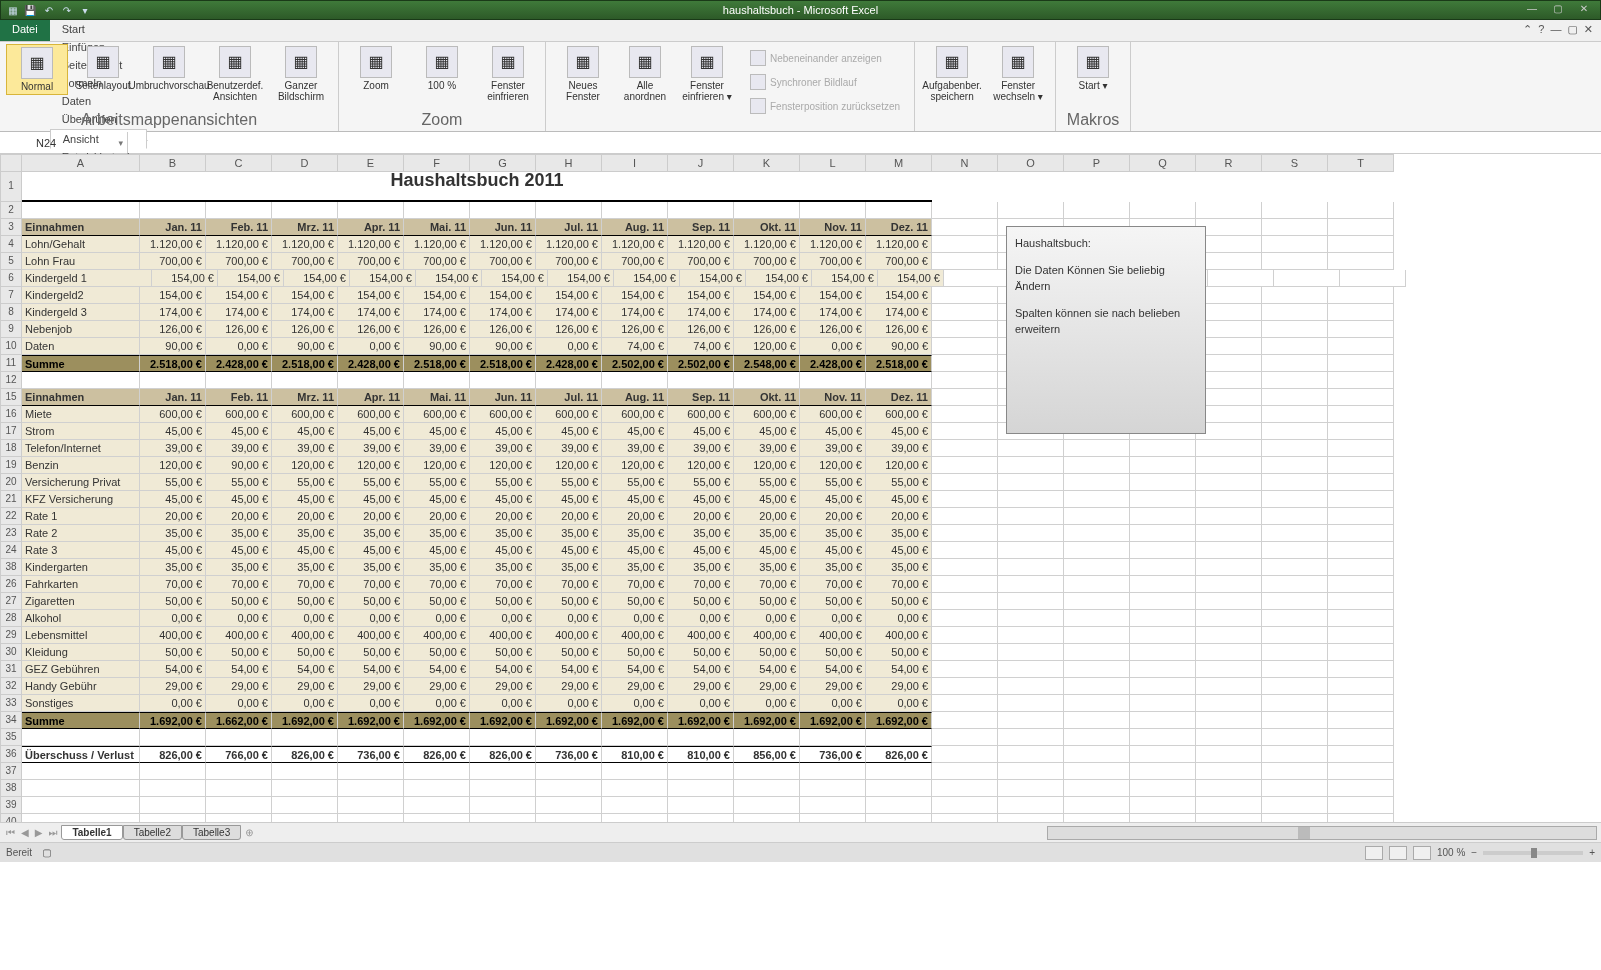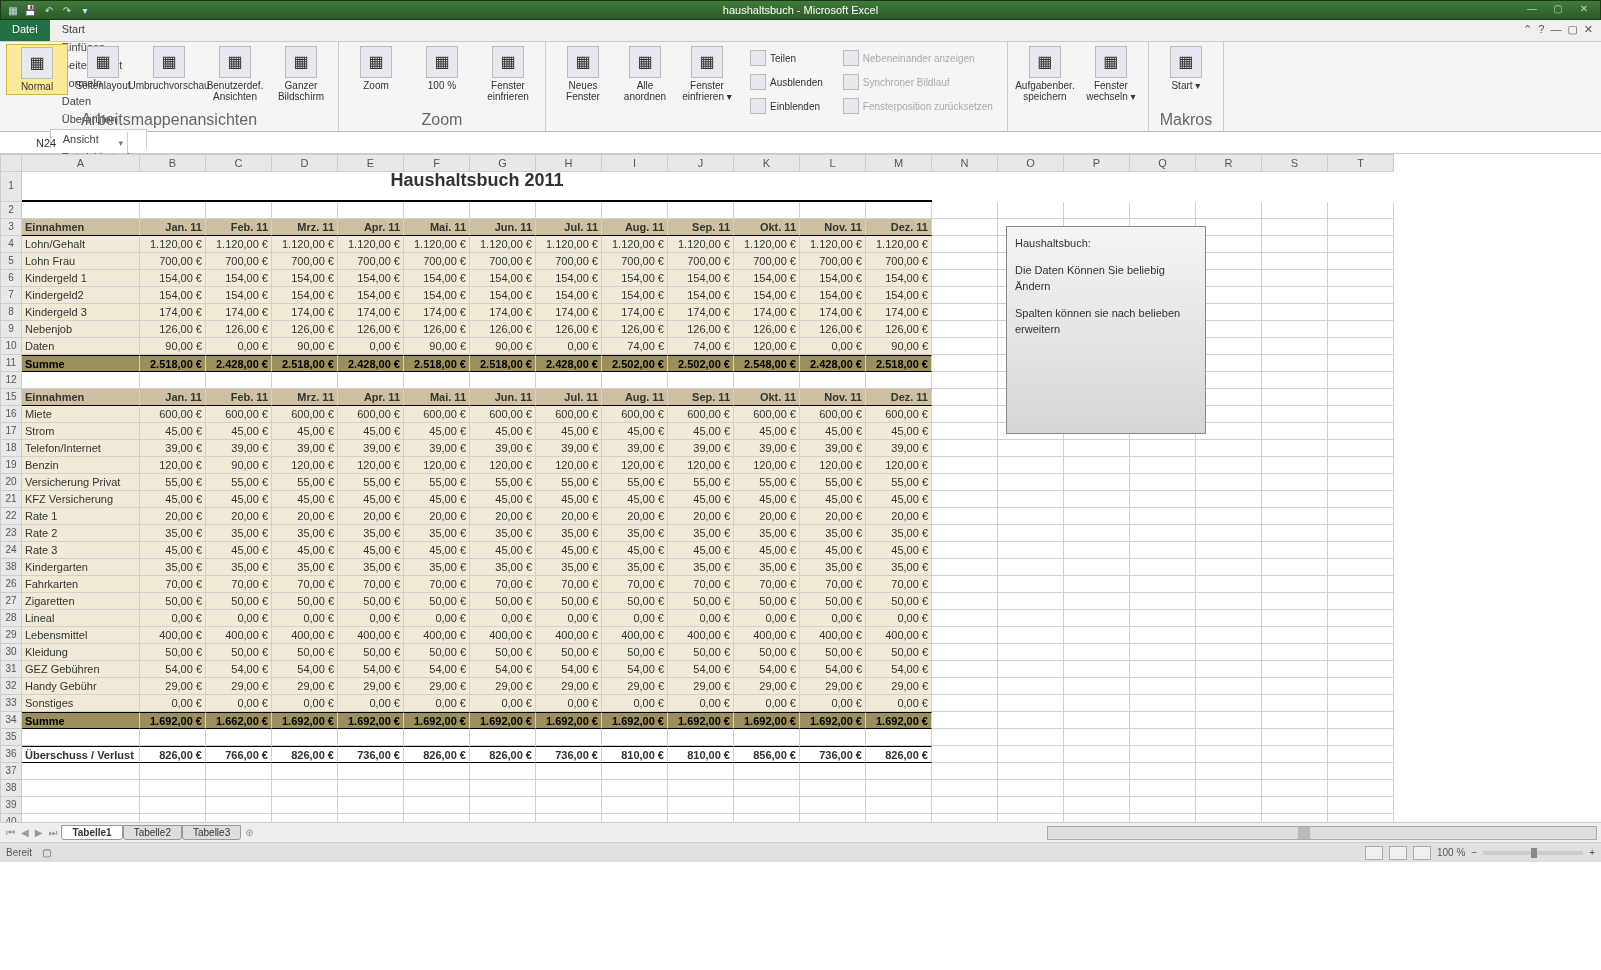--- a/index.html
+++ b/index.html
@@ -154,25 +154,20 @@
           </div>
           <div class="bigbtn">
             <div class="ic">▦</div>
             <div>Alle anordnen</div>
           </div>
           <div class="bigbtn">
             <div class="ic">▦</div>
             <div>Fenster einfrieren ▾</div>
           </div>
         </div>
-      <div class="chkcol" id="g4b">
-          <div class="smbtn"><span class="sm-ic"></span>Teilen</div>
-          <div class="smbtn"><span class="sm-ic"></span>Ausblenden</div>
-          <div class="smbtn"><span class="sm-ic"></span>Einblenden</div>
-        </div>
       <div class="chkcol" id="g4c" style="color:#aaa">
           <div class="smbtn"><span class="sm-ic"></span>Nebeneinander anzeigen</div>
           <div class="smbtn"><span class="sm-ic"></span>Synchroner Bildlauf</div>
           <div class="smbtn"><span class="sm-ic"></span>Fensterposition zurücksetzen</div>
         </div>
     </div>
   </div>
   <div class="group">
     <div class="body" id="g5">
         <div class="bigbtn">
@@ -326,21 +321,21 @@
         <div class="cell" style="width: 66px;"></div>
         <div class="cell" style="width: 66px;"></div>
         <div class="cell" style="width: 66px;"></div>
         <div class="cell" style="width: 66px;"></div>
         <div class="cell" style="width: 66px;"></div>
         <div class="cell" style="width: 66px;"></div>
         <div class="cell" style="width: 66px;"></div>
       </div>
       <div class="row t1">
         <div class="rowhdr">6</div>
-        <div class="cell in" style="width: 118px;">Kindergeld 1</div>
+        <div class="cell in" style="width: 130px;">Kindergeld 1</div>
         <div class="cell in tr" style="width: 66px;">154,00 €</div>
         <div class="cell in tr" style="width: 66px;">154,00 €</div>
         <div class="cell in tr" style="width: 66px;">154,00 €</div>
         <div class="cell in tr" style="width: 66px;">154,00 €</div>
         <div class="cell in tr" style="width: 66px;">154,00 €</div>
         <div class="cell in tr" style="width: 66px;">154,00 €</div>
         <div class="cell in tr" style="width: 66px;">154,00 €</div>
         <div class="cell in tr" style="width: 66px;">154,00 €</div>
         <div class="cell in tr" style="width: 66px;">154,00 €</div>
         <div class="cell in tr" style="width: 66px;">154,00 €</div>
@@ -786,21 +781,21 @@
         <div class="cell" style="width: 66px;"></div>
         <div class="cell" style="width: 66px;"></div>
         <div class="cell" style="width: 66px;"></div>
         <div class="cell" style="width: 66px;"></div>
         <div class="cell" style="width: 66px;"></div>
         <div class="cell" style="width: 66px;"></div>
         <div class="cell" style="width: 66px;"></div>
       </div>
       <div class="row t1">
         <div class="rowhdr">28</div>
-        <div class="cell in" style="width: 118px;">Lineal</div>
+        <div class="cell in" style="width: 118px;">Alkohol</div>
         <div class="cell in tr" style="width: 66px;">0,00 €</div>
         <div class="cell in tr" style="width: 66px;">0,00 €</div>
         <div class="cell in tr" style="width: 66px;">0,00 €</div>
         <div class="cell in tr" style="width: 66px;">0,00 €</div>
         <div class="cell in tr" style="width: 66px;">0,00 €</div>
         <div class="cell in tr" style="width: 66px;">0,00 €</div>
         <div class="cell in tr" style="width: 66px;">0,00 €</div>
         <div class="cell in tr" style="width: 66px;">0,00 €</div>
         <div class="cell in tr" style="width: 66px;">0,00 €</div>
         <div class="cell in tr" style="width: 66px;">0,00 €</div>

